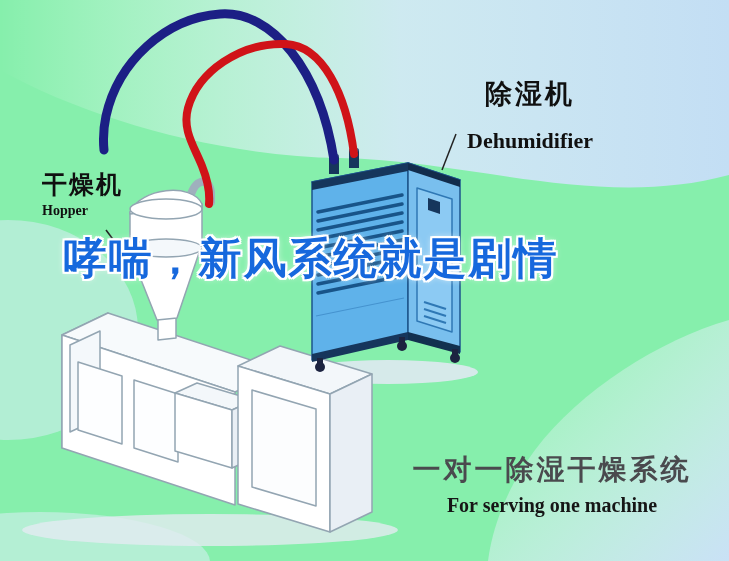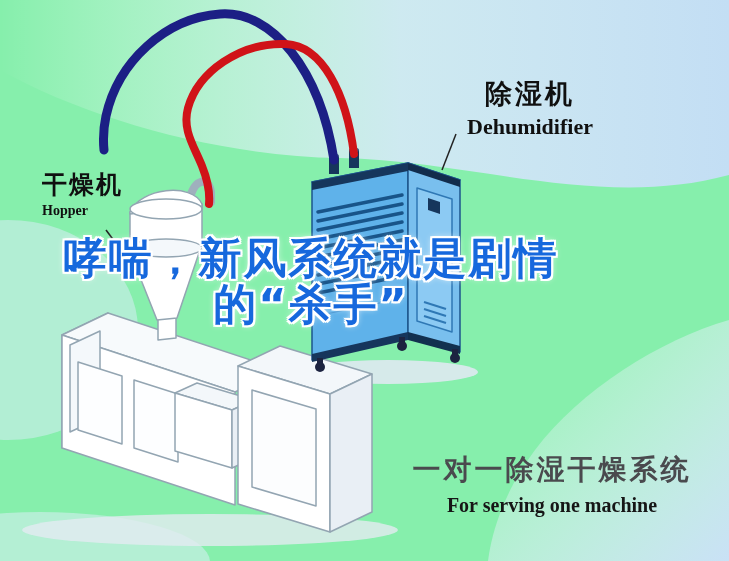--- a/index.html
+++ b/index.html
@@ -11,21 +11,21 @@
   .layer{position:absolute;}
   .label-zh{
     font-weight:bold;color:#101010;letter-spacing:3px;
     font-family:"DejaVu Sans",sans-serif;
   }
   .label-en{
     font-family:"Liberation Serif",serif;color:#101010;font-weight:bold;
   }
   #dehumidifier-label{left:448px;top:76px;width:164px;text-align:center;}
   #dehumidifier-label .label-zh{font-size:27px;}
-  #dehumidifier-label .label-en{font-size:22px;margin-top:2px;}
+  #dehumidifier-label .label-en{font-size:22px;margin-top:16px;}
   #hopper-label{left:42px;top:168px;width:106px;text-align:left;}
   #hopper-label .label-zh{font-size:25px;letter-spacing:2px;}
   #hopper-label .label-en{font-size:14px;margin-top:2px;}
   #headline{
     left:0;top:236px;width:622px;text-align:center;
     font-size:43px;font-weight:bold;color:#1668dd;line-height:1.06;
     letter-spacing:2px;
     text-shadow:-2px -2px 0 #fff,0 -2px 0 #fff,2px -2px 0 #fff,
                 -2px 0 0 #fff,2px 0 0 #fff,
                 -2px 2px 0 #fff,0 2px 0 #fff,2px 2px 0 #fff,
@@ -157,21 +157,20 @@
   <div class="label-en">Dehumidifier</div>
 </div>
 
 <div class="layer" id="hopper-label">
   <div class="label-zh">干燥机</div>
   <div class="label-en">Hopper</div>
 </div>
 
 <div class="layer" id="headline">
   <div>哮喘，新风系统就是剧情</div>
-  <div>的“杀手”</div>
 </div>
 
 <div class="layer" id="footer-label">
   <div class="footer-zh">一对一除湿干燥系统</div>
   <div class="footer-en">For serving one machine</div>
 </div>
 
 </div>
 
 </body></html>

